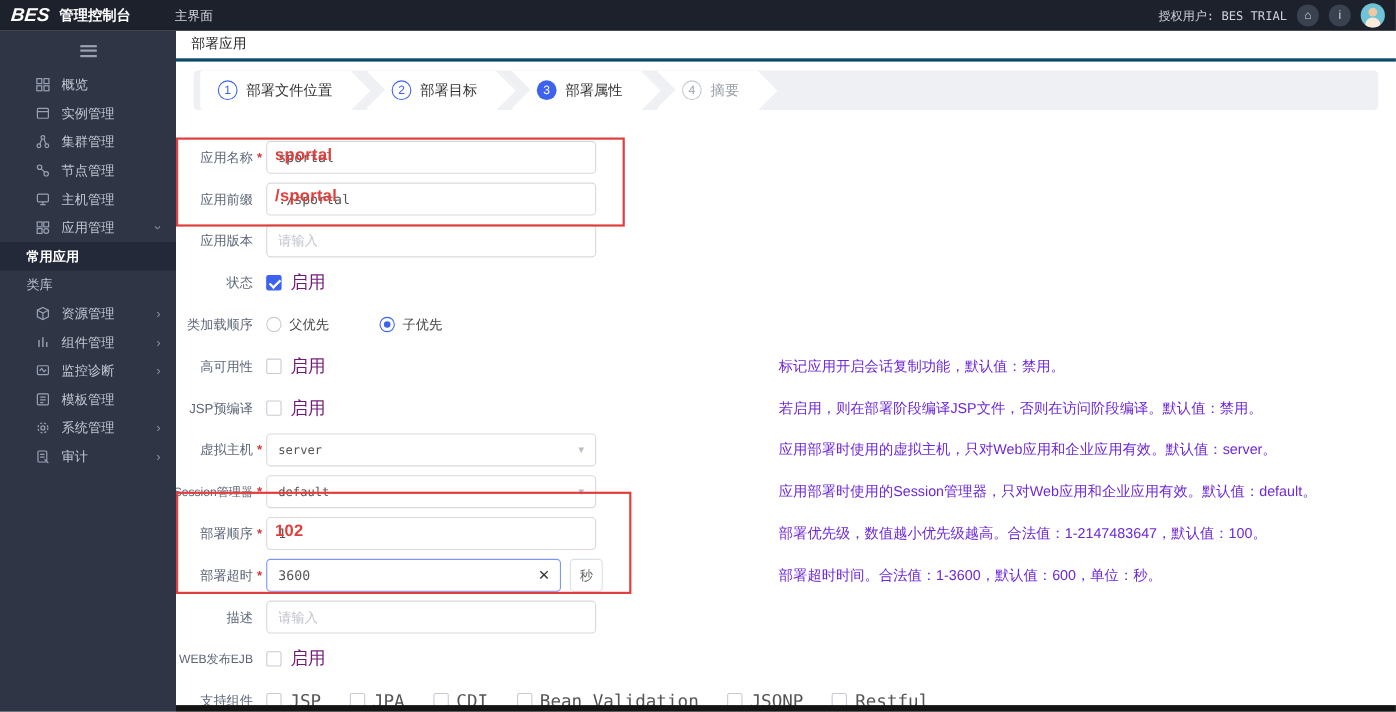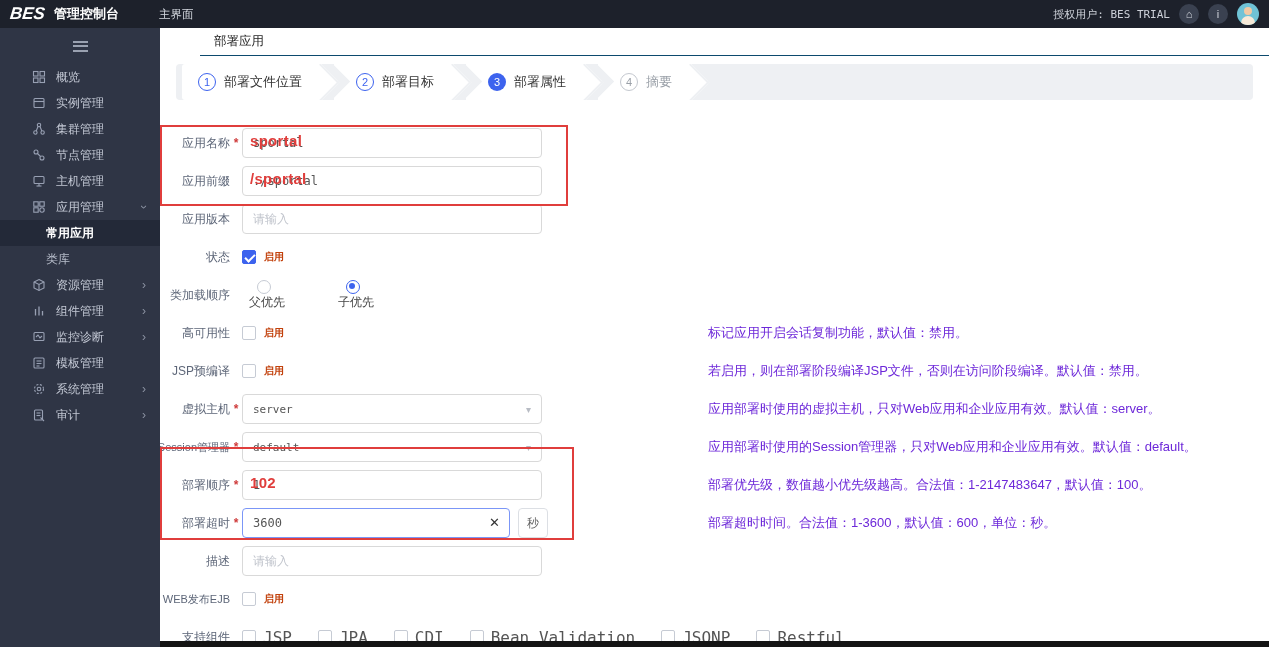--- a/index.html
+++ b/index.html
@@ -25,26 +25,26 @@
   .collapse-row { height:36px; display:flex; align-items:center; justify-content:center; cursor:pointer; }
   .hamb { width:15px; height:11px; border-top:2px solid #9aa1b0; border-bottom:2px solid #9aa1b0; position:relative; }
   .hamb::after { content:""; position:absolute; left:0; top:2.5px; width:15px; height:2px; background:#9aa1b0; }
   .nav-item { height:26px; display:flex; align-items:center; padding:0 14px 0 32px; color:#c3c8d4;
     font-size:12px; cursor:pointer; }
   .nav-icon { width:16px; height:14px; margin-right:8px; display:flex; align-items:center; }
   .nav-icon svg { display:block; }
   .nav-label { white-space:nowrap; }
   .nav-arrow { margin-left:auto; color:#8b92a2; font-size:12px; line-height:1; }
   .nav-arrow.down { transform:rotate(90deg); }
-  .nav-sub { height:26px; display:flex; align-items:center; padding-left:46px; color:#b9bfcc; font-size:12px; cursor:pointer; }
+  .nav-sub { height:26px; display:flex; align-items:center; padding-left:24px; color:#b9bfcc; font-size:12px; cursor:pointer; }
   .nav-sub.active { background:#232938; color:#fff; font-weight:bold; }
 
   
   .content { position:absolute; left:160px; top:28px; width:1109px; height:619px; background:#fff; }
-  .tabbar { height:28px; background:#fff; border-bottom:1px solid #0c4a6e; display:flex; align-items:center;margin-left:40px; }
+  .tabbar { height:28px; background:#fff; border-bottom:3px solid #0c4a6e; display:flex; align-items:center; }
   .page-tab { font-size:12.5px; color:#262626; padding:0 14px; cursor:pointer; }
 
   .steps-strip { margin:8px 16px 0 16px; height:36px; background:#eef0f3; border-radius:4px;
     display:flex; align-items:center; padding-left:6px; position:relative; overflow:hidden; }
   .step { position:relative; height:36px; background:#fff; display:flex; align-items:center; gap:8px;
     padding:0 20px 0 22px; margin-right:12px; cursor:pointer; }
   .step:nth-child(1){ z-index:4; border-radius:3px 0 0 3px; padding-left:16px; }
   .step:nth-child(2){ z-index:3; } .step:nth-child(3){ z-index:2; } .step:nth-child(4){ z-index:1; }
   .step::after { content:""; position:absolute; right:-12px; top:5px; width:25px; height:25px; background:#fff;
     transform:rotate(45deg); border-top:2px solid #eef0f3; border-right:2px solid #eef0f3; }
@@ -73,28 +73,28 @@
     letter-spacing:.3px; pointer-events:none; }
   .select { width:300px; height:30px; border:1px solid #d9d9d9; border-radius:4px; background:#fff;
     display:flex; align-items:center; justify-content:space-between; padding:0 10px; cursor:pointer; }
   .sel-val { font-family:"DejaVu Sans Mono",monospace; font-size:11px; color:#555; }
   .sel-arrow { color:#b8bcc4; font-size:10px; }
   .cb { width:14px; height:14px; border:1px solid #c6cbd4; border-radius:2px; background:#fff;
     display:inline-block; position:relative; cursor:pointer; flex:none; }
   .cb.checked { background:#3d63ee; border-color:#3d63ee; }
   .cb.checked::after { content:""; position:absolute; left:4px; top:1px; width:4px; height:8px;
     border:solid #fff; border-width:0 2px 2px 0; transform:rotate(45deg); }
-  .cb-label { margin-left:8px; font-size:10px; color:#c2410c; font-weight:bold; }
+  .cb-label { margin-left:8px; font-size:16px; color:#701a75; font-weight:normal; }
   .radio { width:14px; height:14px; border:1px solid #c6cbd4; border-radius:50%; background:#fff;
     display:inline-block; position:relative; cursor:pointer; flex:none; }
   .radio.checked { border-color:#3d63ee; border-width:1.5px; }
   .radio.checked::after { content:""; position:absolute; left:2.5px; top:2.5px; width:6px; height:6px;
     border-radius:50%; background:#3d63ee; }
   .radio-label { margin-left:7px; font-size:12px; color:#444; }
-  .radio-group { display:flex; align-items:center; margin-right:46px;flex-direction:column; }
+  .radio-group { display:flex; align-items:center; margin-right:46px; }
   .help { position:absolute; left:540px; top:50%; transform:translateY(-50%); font-size:13px;
     color:#6d28d9; white-space:nowrap; }
   .ipt.focus { border-color:#7b96f7; width:268px; }
   .clear-x { position:absolute; right:36px; top:7px; color:#333; font-size:13px; font-weight:bold; cursor:pointer; }
   .timeout-wrap .clear-x { right:10px; }
   .addon { margin-left:8px; width:30px; height:30px; border:1px solid #dcdfe4; border-radius:4px;
     display:flex; align-items:center; justify-content:center; font-size:12px; color:#666; background:#fff; }
   .comp { display:flex; align-items:center; margin-right:26px; }
   .comp-label { margin-left:7px; font-family:"DejaVu Sans Mono",monospace; font-size:16px; color:#555; }
 

